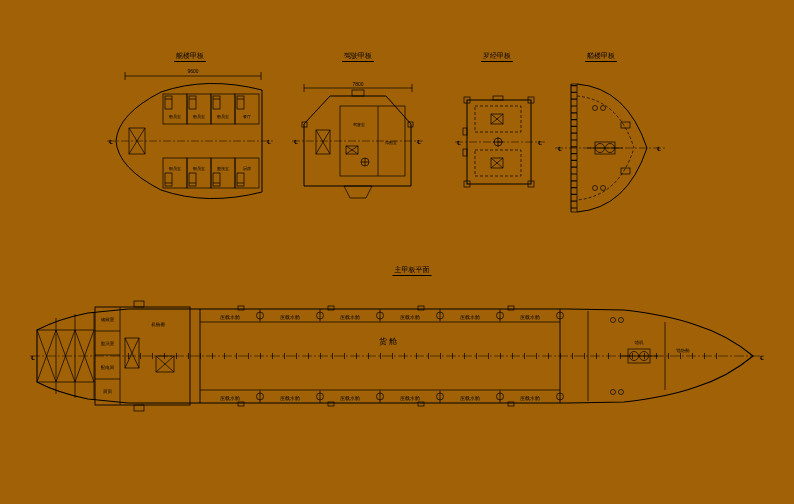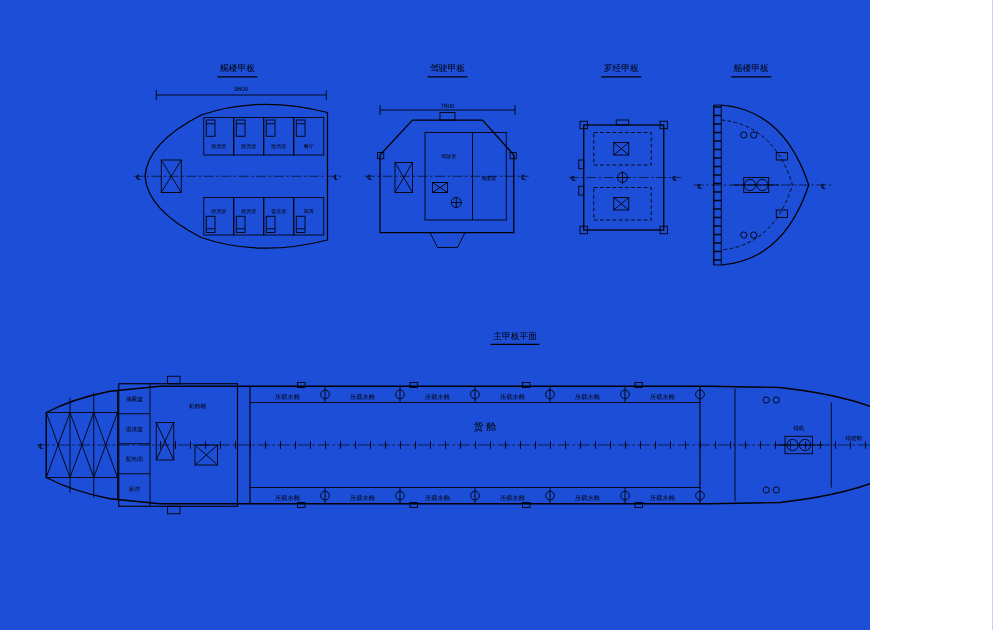--- a/index.html
+++ b/index.html
@@ -1,17 +1,17 @@
 <!DOCTYPE html>
 <html><head>
 <meta charset="utf-8">
 <style>
   html,body{margin:0;padding:0;background:#ffffff;}
   #canvas{
-    position:relative;width:696px;height:504px;background:#1d4ed8;
+    position:relative;width:794px;height:504px;background:#a16207;
     font-family:"Liberation Sans","DejaVu Sans",sans-serif;color:#000;
     overflow:hidden;
     text-decoration:underline;
   }
   .view-title{
     position:absolute;transform:translateX(-50%);
     font-size:7px;line-height:8px;white-space:nowrap;
     border-bottom:1px solid #000;padding:0 2px 1px 2px;color:#000;
   }
   svg{position:absolute;overflow:visible;}

